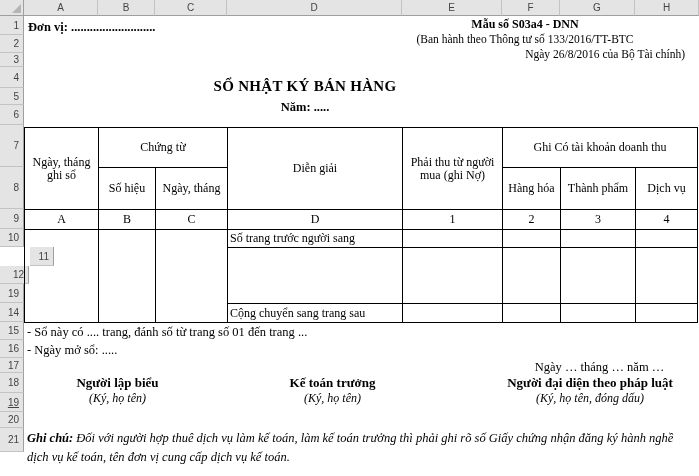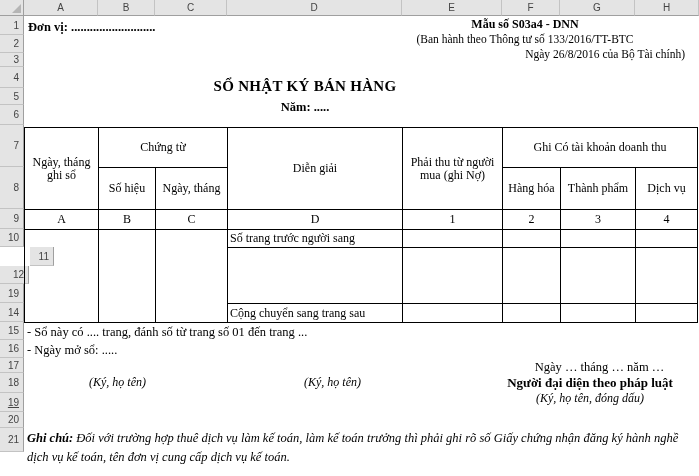--- a/index.html
+++ b/index.html
@@ -147,27 +147,29 @@
     </tr>
   </tbody>
     </table>
 
   <div class="abs t12h" style="left:27px;top:324px;">- Sổ này có .... trang, đánh số từ trang số 01 đến trang ...</div>
   <div class="abs t12h" style="left:27px;top:342px;">- Ngày mở sổ: .....</div>
 
   <div class="abs center t12h" style="left:500px;top:359px;width:199px;">Ngày … tháng … năm …</div>
 
   <div class="abs center" style="left:40px;top:375px;width:155px;">
+    <div class="b" style="font-size:13px;line-height:16px;">Người lập biểu</div>
     <div class="i t12">(Ký, họ tên)</div>
   </div>
   <div class="abs center" style="left:255px;top:375px;width:155px;">
+    <div class="b" style="font-size:13px;line-height:16px;">Kế toán trưởng</div>
     <div class="i t12">(Ký, họ tên)</div>
   </div>
   <div class="abs center" style="left:470px;top:375px;width:240px;">
     <div class="b" style="font-size:13px;line-height:16px;">Người đại diện theo pháp luật</div>
     <div class="i t12">(Ký, họ tên, đóng dấu)</div>
   </div>
 
   <div class="abs note" style="left:27px;top:429px;width:668px;">
-    <span class="b i">Ghi chú:</span><span> Đối với trường hợp thuê dịch vụ làm kế toán, làm kế toán trưởng thì phải ghi rõ số Giấy chứng nhận đăng ký hành nghề dịch vụ kế toán, tên đơn vị cung cấp dịch vụ kế toán.</span>
+    <span class="b i">Ghi chú:</span><span> Đối với người hợp thuê dịch vụ làm kế toán, làm kế toán trưởng thì phải ghi rõ số Giấy chứng nhận đăng ký hành nghề dịch vụ kế toán, tên đơn vị cung cấp dịch vụ kế toán.</span>
   </div>
 
 </div>
 
 </body></html>

